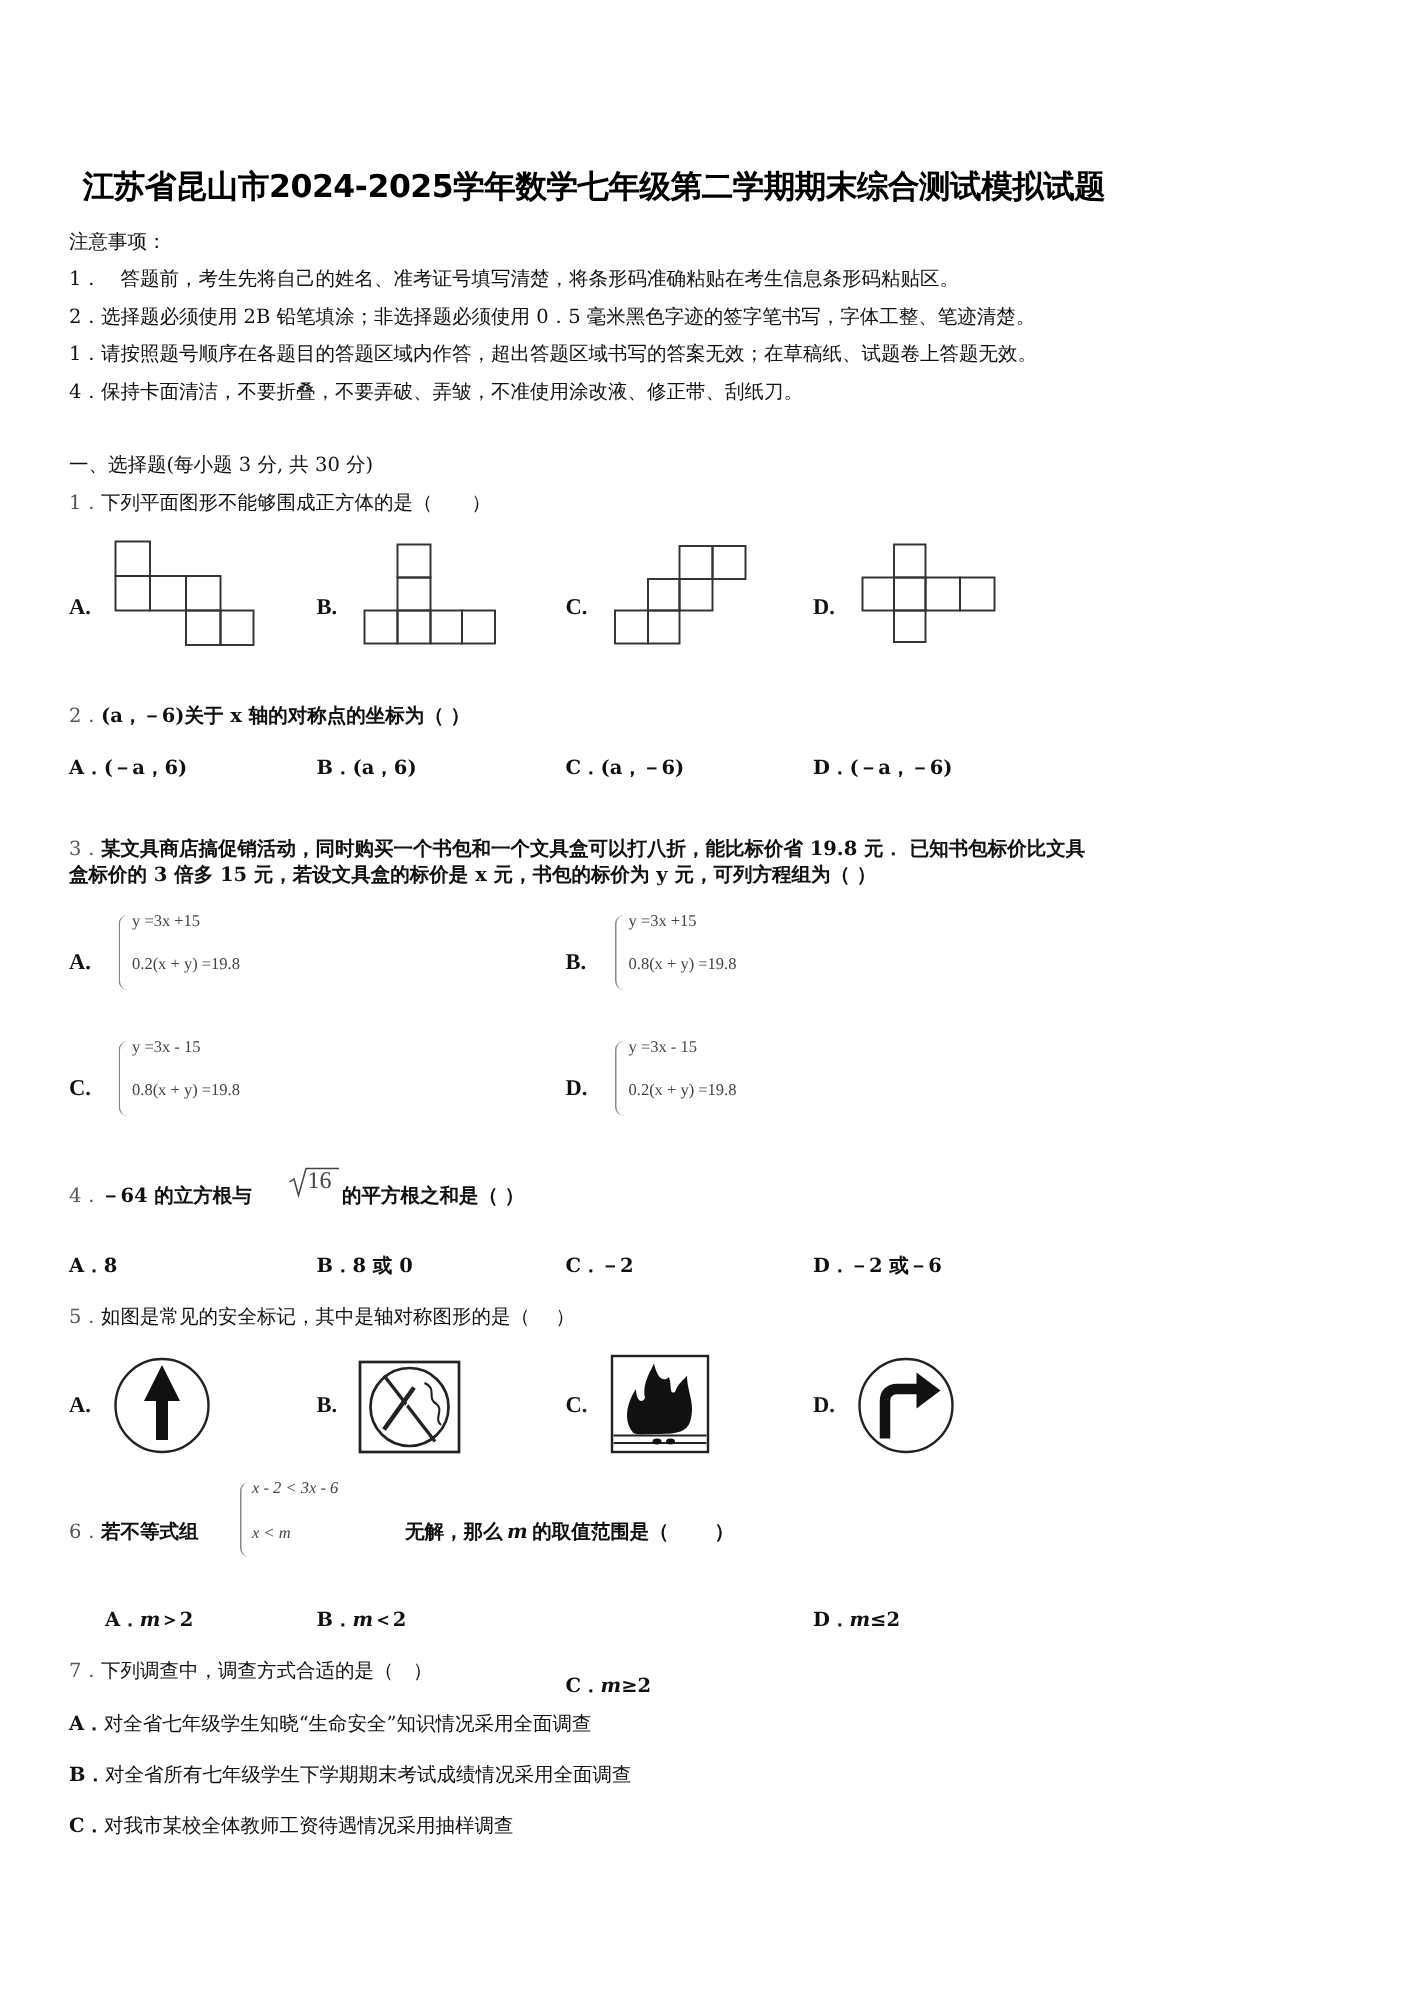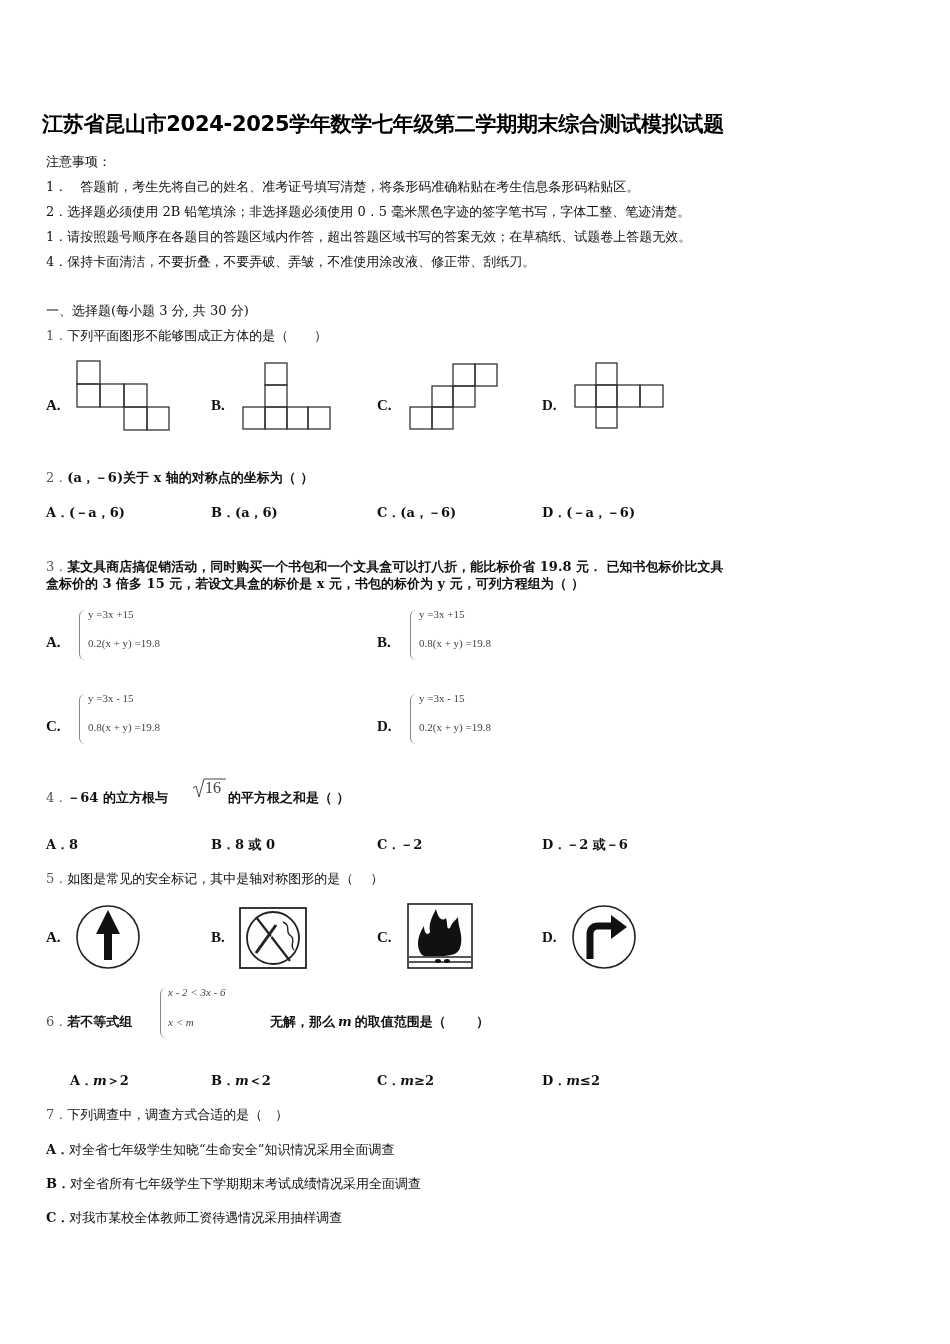--- a/index.html
+++ b/index.html
@@ -1,18 +1,18 @@
 <!DOCTYPE html>
 <html><head>
 <meta charset="utf-8">
 <style>
   html, body { margin: 0; padding: 0; background: #ffffff; }
   body { width: 950px; height: 1344px; position: relative; overflow: hidden; color: #111; font-family: "DejaVu Serif", "Liberation Serif", serif; }
   .abs { position: absolute; white-space: nowrap; }
-  .title { left: 4px; width: 758px; top: 110px; text-align: center; font-family: "DejaVu Sans", "Liberation Sans", sans-serif; font-weight: bold; font-size: 21px; letter-spacing: -0.3px; color: #000; }
+  .title { left: 17px; width: 758px; top: 110px; text-align: center; font-family: "DejaVu Sans", "Liberation Sans", sans-serif; font-weight: bold; font-size: 21px; letter-spacing: -0.3px; color: #000; }
   .txt { font-size: 13px; line-height: 20px; }
   .b { font-weight: bold; }
   .num { color: #555; }
   .opt-label { font-weight: bold; font-family: "Liberation Serif", serif; font-size: 15px; }
   .math { font-family: "Liberation Serif", "DejaVu Serif", serif; color: #444; font-size: 11px; }
   .brace { position: absolute; width: 8px; border-left: 1px solid #888; border-radius: 6px 0 0 6px; }
   svg { position: absolute; overflow: visible; }
   .it { font-style: italic; font-weight: bold; }
 </style>
 </head>
@@ -160,21 +160,21 @@
   <span class="num">6．</span><span class="b">若不等式组</span>
 </div>
 <div class="brace" style="left:160px;top:988px;height:50px;"></div>
 <div class="abs math" style="left:168px;top:986px;font-style:italic;">x - 2 &lt; 3x - 6</div>
 <div class="abs math" style="left:168px;top:1016px;font-style:italic;">x &lt; m</div>
 <div class="abs txt b" style="left:270px;top:1012px;">
   <span>无解，那么</span><span class="it" style="margin:0 3px;">m</span><span>的取值范围是（　　 ）</span>
 </div>
 <div class="abs txt b" style="left:46px;top:1071px;margin-left:24px;"><span>A．</span><span class="it">m</span><span>＞2</span></div>
 <div class="abs txt b" style="left:211px;top:1071px;"><span>B．</span><span class="it">m</span><span>＜2</span></div>
-<div class="abs txt b" style="left:377px;top:1071px;text-align:right;"><span>C．</span><span class="it">m</span><span>≥2</span></div>
+<div class="abs txt b" style="left:377px;top:1115px;text-align:right;"><span>C．</span><span class="it">m</span><span>≥2</span></div>
 <div class="abs txt b" style="left:542px;top:1071px;"><span>D．</span><span class="it">m</span><span>≤2</span></div>
 
 <div class="abs txt" style="left:46px;top:1105px;">
   <span class="num">7．</span><span>下列调查中，调查方式合适的是（　）</span>
 </div>
 <div class="abs txt" style="left:46px;top:1140px;"><span class="b">A．</span><span>对全省七年级学生知晓“生命安全”知识情况采用全面调查</span></div>
 <div class="abs txt" style="left:46px;top:1174px;"><span class="b">B．</span><span>对全省所有七年级学生下学期期末考试成绩情况采用全面调查</span></div>
 <div class="abs txt" style="left:46px;top:1208px;"><span class="b">C．</span><span>对我市某校全体教师工资待遇情况采用抽样调查</span></div>
 
 </body></html>

